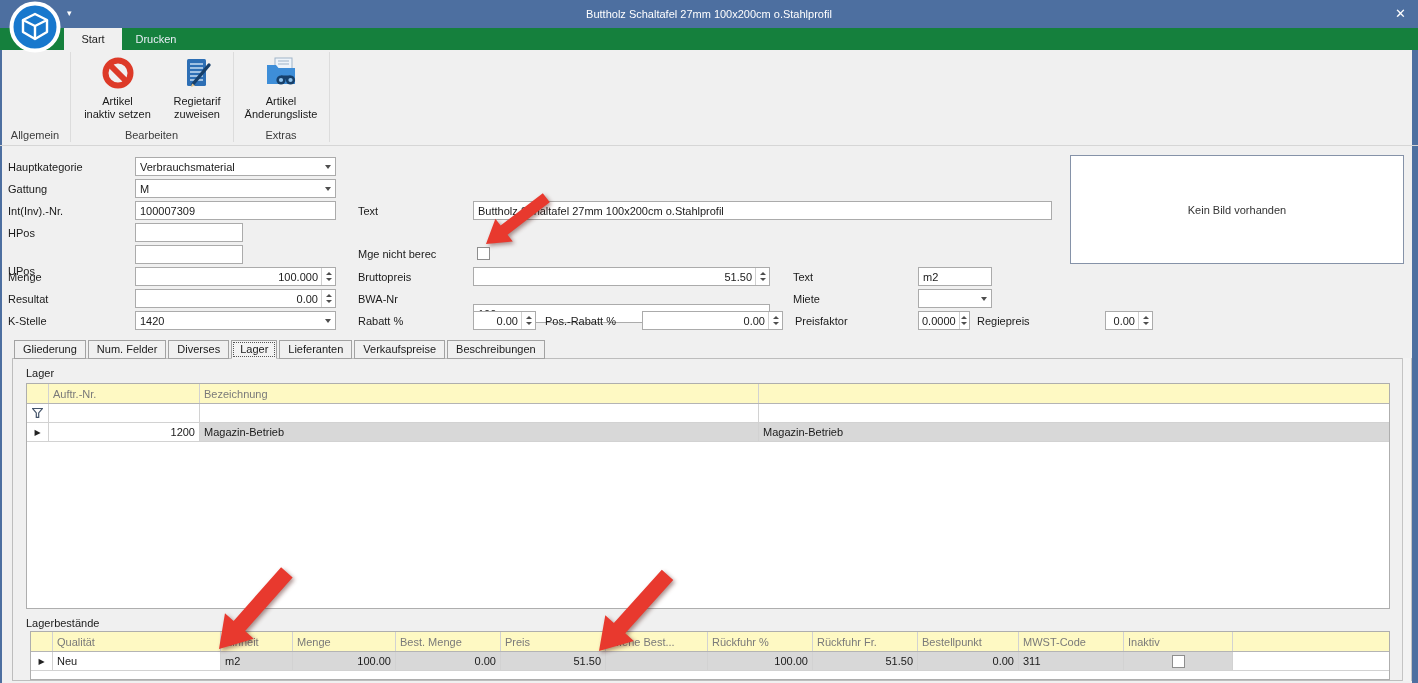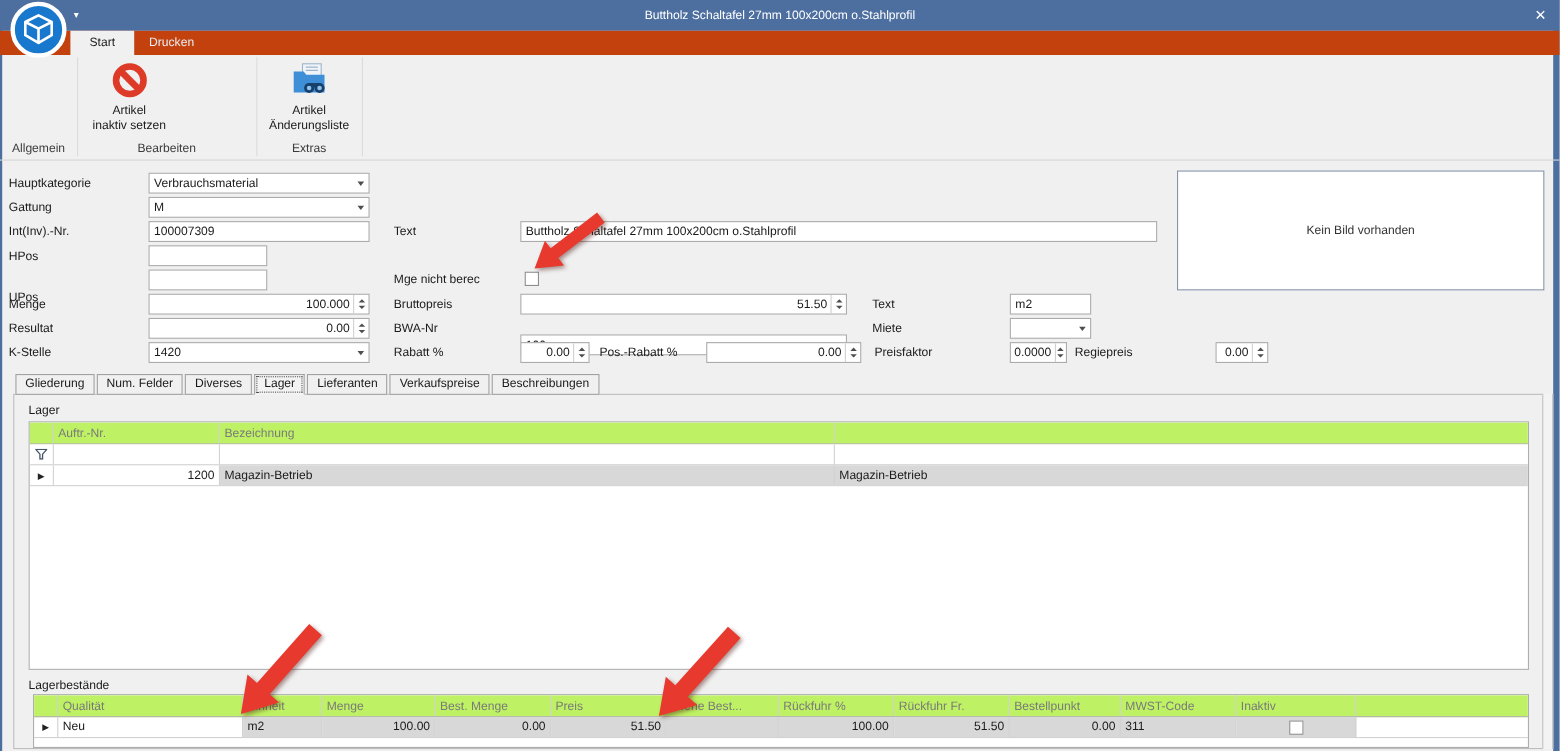--- a/index.html
+++ b/index.html
@@ -8,21 +8,21 @@
   .abs{position:absolute;}
 
   
   .titlebar{left:0;top:0;width:1418px;height:28px;background:#4d6fa0;}
   .title{left:0;top:0;width:1418px;height:28px;line-height:28px;text-align:center;color:#fff;}
   .closebtn{right:12px;top:7px;color:#fff;font-size:13px;line-height:14px;cursor:default;z-index:6;}
   .frame-l{left:0;top:0;width:2px;height:683px;background:#4d6fa0;}
   .frame-r{left:1412px;top:0;width:6px;height:683px;background:#4d6fa0;}
 
   
-  .tabstrip{left:0;top:28px;width:1418px;height:22px;background:#c2410c;}
+  .tabstrip{left:0;top:28px;width:1418px;height:22px;background:#15803d;}
   .apptab{position:absolute;top:0;height:22px;line-height:22px;text-align:center;color:#e9eef6;}
   .apptab.active{background:#f0f0f0;color:#222;}
   .logo{left:9px;top:1px;z-index:7;}
   .caret{left:67px;top:9px;color:#fff;font-size:9px;line-height:9px;z-index:7;}
 
   
   .ribbon-btn{top:52px;height:78px;display:flex;flex-direction:column;align-items:center;}
   .ribbon-btn svg{margin-top:4px;}
   .rlabel{text-align:center;line-height:13px;margin-top:5px;}
   .vsep{top:52px;width:1px;height:90px;background:#dcdcdc;}
@@ -50,21 +50,21 @@
   .dtab{height:19px;line-height:17px;padding:0 8px;background:#f0f0f0;border:1px solid #a2a2a2;box-sizing:border-box;}
   .dtab.active{background:#f3f3f3;outline:1px dotted #555;outline-offset:-3px;border-bottom:1px solid #f3f3f3;}
   .panel{left:12px;top:358px;width:1391px;height:323px;background:#f0f0f0;border:1px solid #bdbdbd;box-sizing:border-box;}
   .scrollstrip{left:1402px;top:358px;width:10px;height:323px;background:#f3f3f3;border-left:1px solid #c4c4c4;border-right:1px solid #c4c4c4;box-sizing:border-box;}
 
   
   .grid{background:#fff;border:1px solid #aeaeae;box-sizing:border-box;overflow:hidden;}
   .grow{display:flex;box-sizing:border-box;border-bottom:1px solid #d2d2d2;}
   .gcell{border-right:1px solid #d2d2d2;box-sizing:border-box;display:flex;align-items:center;
          padding:0 4px;overflow:hidden;white-space:nowrap;flex:0 0 auto;}
-  .ghead{background:#bef264;height:20px;border-bottom:1px solid #b4b4b4;}
+  .ghead{background:#fef9c3;height:20px;border-bottom:1px solid #b4b4b4;}
   .ghead .gcell{color:#7a7a7a;}
   .gfilter{height:19px;background:#fff;}
   .gdata{height:19px;}
   .right{justify-content:flex-end;}
   .center{justify-content:center;}
   .sel{background:#d8d8d8;text-align:center;}
   .ind{font-size:8px;color:#222;justify-content:center;padding:0;}
 
   
   .g1 .c0{width:22px;} .g1 .c1{width:151px;} .g1 .c2{width:559px;} .g1 .c3{width:631px;border-right:none;}
@@ -112,20 +112,38 @@
     <svg width="36" height="34" viewBox="0 0 36 34">
       <circle cx="18" cy="17" r="12.5" fill="none" stroke="#dd3a28" stroke-width="6"></circle>
       <line x1="9.5" y1="8.5" x2="26.5" y2="25.5" stroke="#dd3a28" stroke-width="6"></line>
     </svg>
     <div class="rlabel">
       <div>Artikel</div>
       <div>inaktiv setzen</div>
     </div>
   </div>
 
+  <div class="abs ribbon-btn" style="left:162px;width:70px;">
+    <svg width="36" height="34" viewBox="0 0 36 34">
+      <rect x="8" y="3" width="19" height="27" rx="1.5" fill="#2d6fb5"></rect>
+      <g stroke="#bcd6ef" stroke-width="1.6">
+        <line x1="11" y1="8" x2="24" y2="8"></line>
+          <line x1="11" y1="12" x2="24" y2="12"></line>
+        <line x1="11" y1="16" x2="24" y2="16"></line>
+          <line x1="11" y1="20" x2="24" y2="20"></line>
+        <line x1="11" y1="24" x2="24" y2="24"></line>
+      </g>
+      <line x1="14" y1="28" x2="30" y2="9" stroke="#17406b" stroke-width="3.4" stroke-linecap="round"></line>
+      <polygon points="12,31 16,29.5 13.2,27.6" fill="#e3c388"></polygon>
+    </svg>
+    <div class="rlabel">
+      <div>Regietarif</div>
+      <div>zuweisen</div>
+    </div>
+  </div>
   <div class="abs vsep" style="left:233px;"></div>
 
   <div class="abs ribbon-btn" style="left:236px;width:90px;">
     <svg width="38" height="34" viewBox="0 0 38 34">
       <rect x="13" y="2" width="17" height="11" fill="#eef4fa" stroke="#9fb4c8" stroke-width="1"></rect>
       <g stroke="#9fb4c8" stroke-width="1">
           <line x1="16" y1="5" x2="27" y2="5"></line>
           <line x1="16" y1="8" x2="27" y2="8"></line>
         </g>
       <path d="M5 9 h9 l2.5 3 H33 v16 H5 Z" fill="#3e8ed8"></path>

